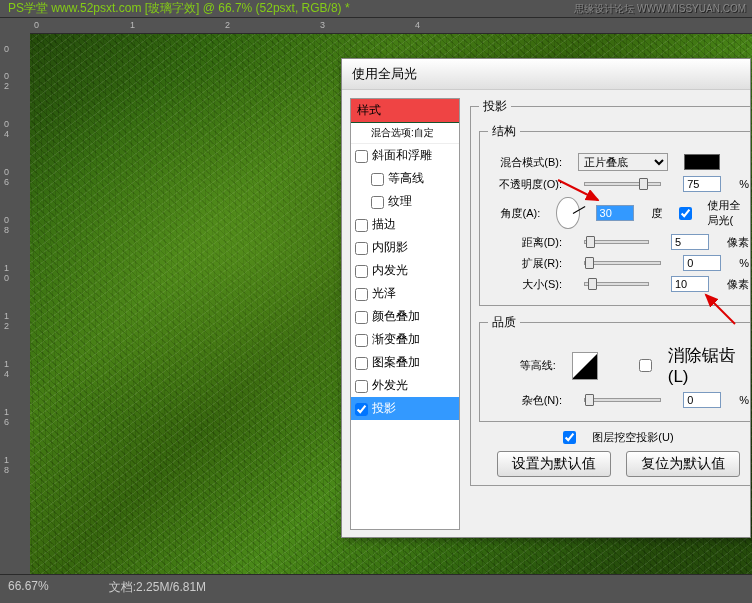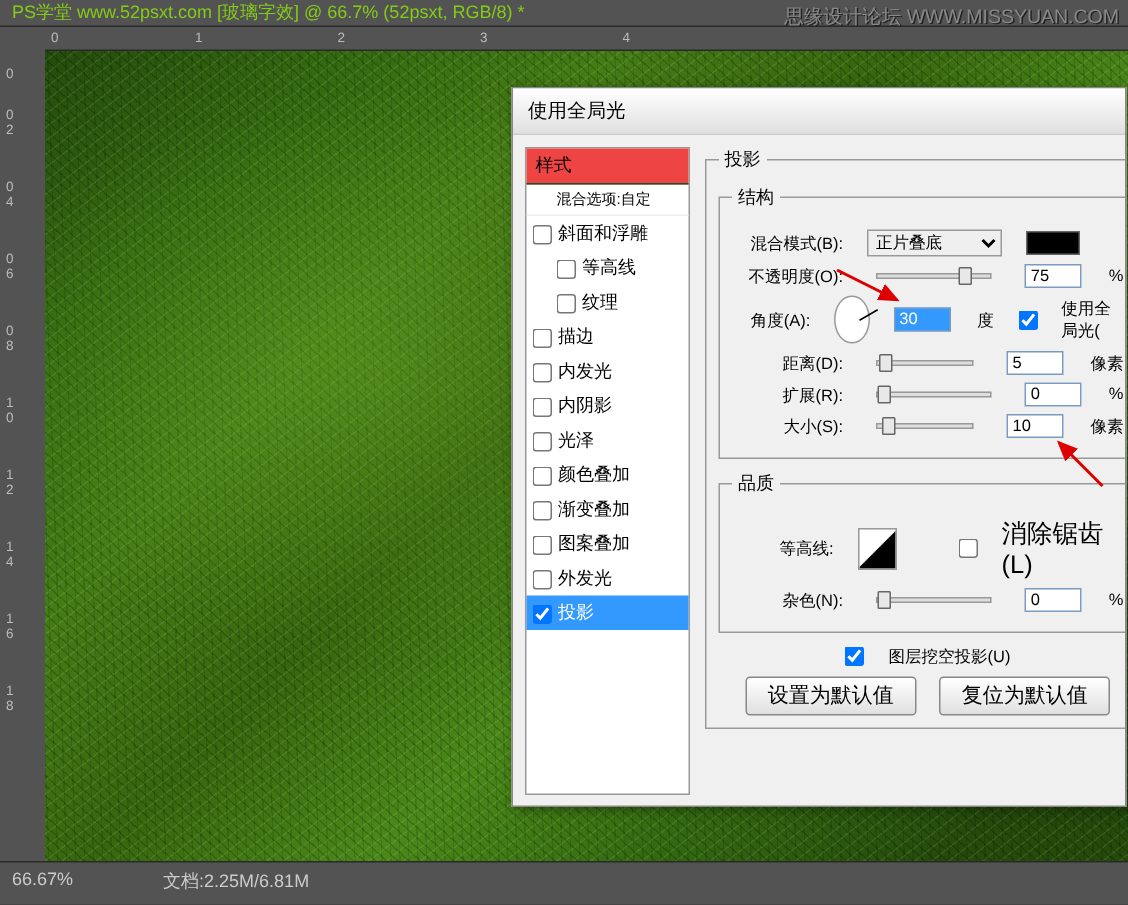--- a/index.html
+++ b/index.html
@@ -37,21 +37,21 @@
 .slider .thumb{position:absolute;width:9px;height:12px;background:#e8e8e8;border:1px solid #666;top:-5px;border-radius:1px}
 select{font-size:11px;border:1px solid #999;padding:1px}
 .swatch{width:36px;height:16px;background:#000;border:1px solid #666;display:inline-block}
 .angle{width:32px;height:32px;border:1px solid #999;border-radius:50%;position:relative;background:#fff}
 .angle .hand{position:absolute;width:14px;height:1px;background:#000;top:15px;left:16px;transform-origin:left center;transform:rotate(-30deg)}
 .contour{width:28px;height:28px;border:1px solid #999;background:linear-gradient(135deg,#fff 49%,#000 51%);display:inline-block;vertical-align:middle}
 .btns{text-align:center;margin-top:6px}
 .btns button{padding:3px 14px;margin:0 6px;font-size:14px;border:1px solid #888;background:linear-gradient(#fff,#e0e0e0);border-radius:3px;cursor:pointer}
 .arrow{position:absolute;pointer-events:none}
 .arrow svg{overflow:visible}
-.watermark{position:absolute;top:2px;right:6px;color:#888;font-size:13px;text-shadow:1px 1px 0 #222}
+.watermark{position:absolute;top:2px;right:6px;color:#888;font-size:10px;text-shadow:1px 1px 0 #222}
 </style>
 </head>
 <body>
 
 <div class="titlebar">PS学堂 www.52psxt.com [玻璃字效] @ 66.7% (52psxt, RGB/8) *</div>
 <div class="watermark">思缘设计论坛 WWW.MISSYUAN.COM</div>
 
 <div class="ruler-h">
   <span style="left:4px">0</span>
   <span style="left:100px">1</span>
@@ -96,22 +96,22 @@
   <div class="dlg-title">使用全局光</div>
   <div class="dlg-body">
     <div class="style-list">
       <div class="hdr">样式</div>
       <div class="sub">混合选项:自定</div>
       <div id="style-items">
           <label class=""><input type="checkbox" style=""><span>斜面和浮雕</span></label>
           <label class="indent "><input type="checkbox" style=""><span>等高线</span></label>
           <label class="indent "><input type="checkbox" style=""><span>纹理</span></label>
           <label class=""><input type="checkbox" style=""><span>描边</span></label>
+          <label class=""><input type="checkbox" style=""><span>内阴影</span></label>
           <label class=""><input type="checkbox" style=""><span>内发光</span></label>
-          <label class=""><input type="checkbox" style=""><span>内阴影</span></label>
           <label class=""><input type="checkbox" style=""><span>光泽</span></label>
           <label class=""><input type="checkbox" style=""><span>颜色叠加</span></label>
           <label class=""><input type="checkbox" style=""><span>渐变叠加</span></label>
           <label class=""><input type="checkbox" style=""><span>图案叠加</span></label>
           <label class=""><input type="checkbox" style=""><span>外发光</span></label>
           <label class="sel"><input type="checkbox" checked="" style=""><span>投影</span></label>
         </div>
     </div>
 
     <div class="right-panel">

